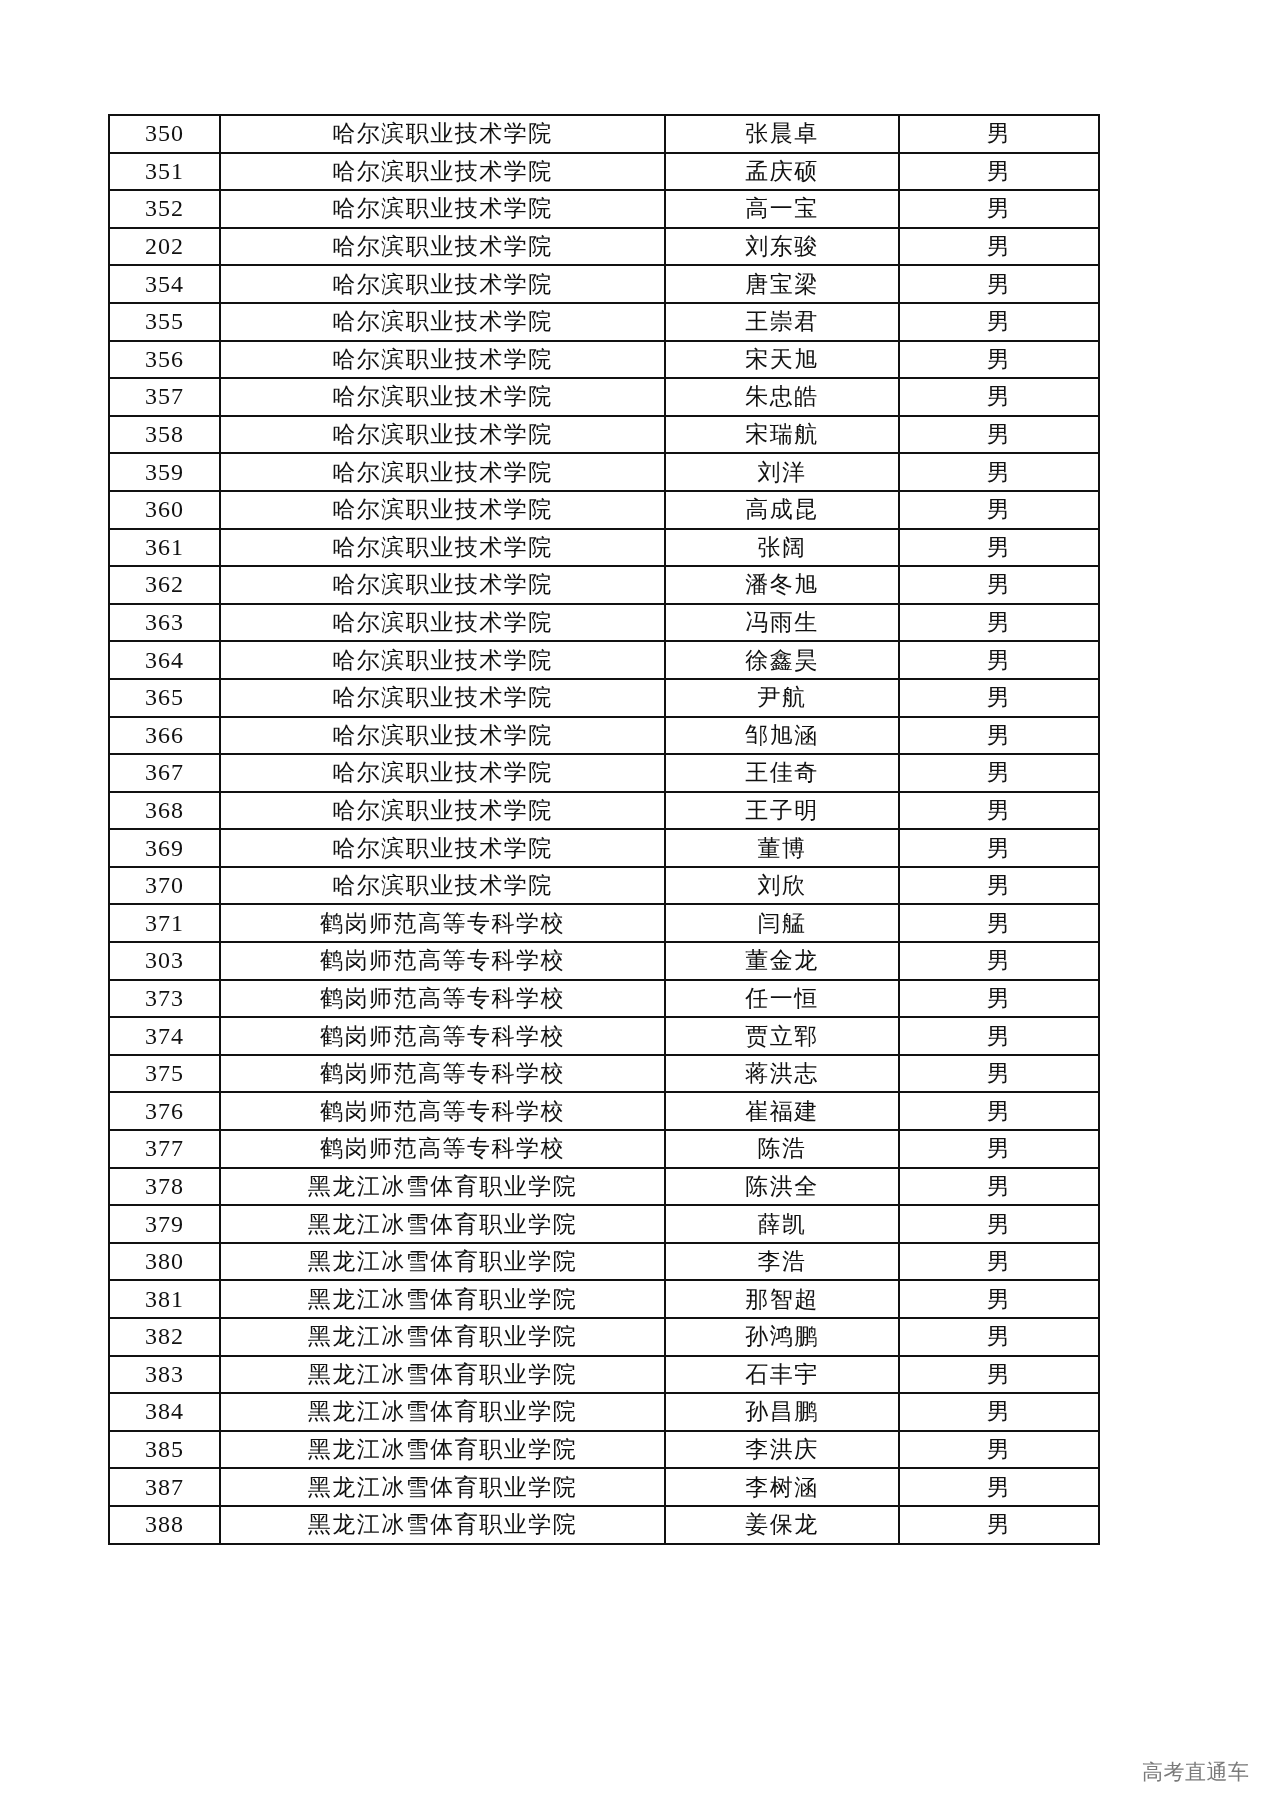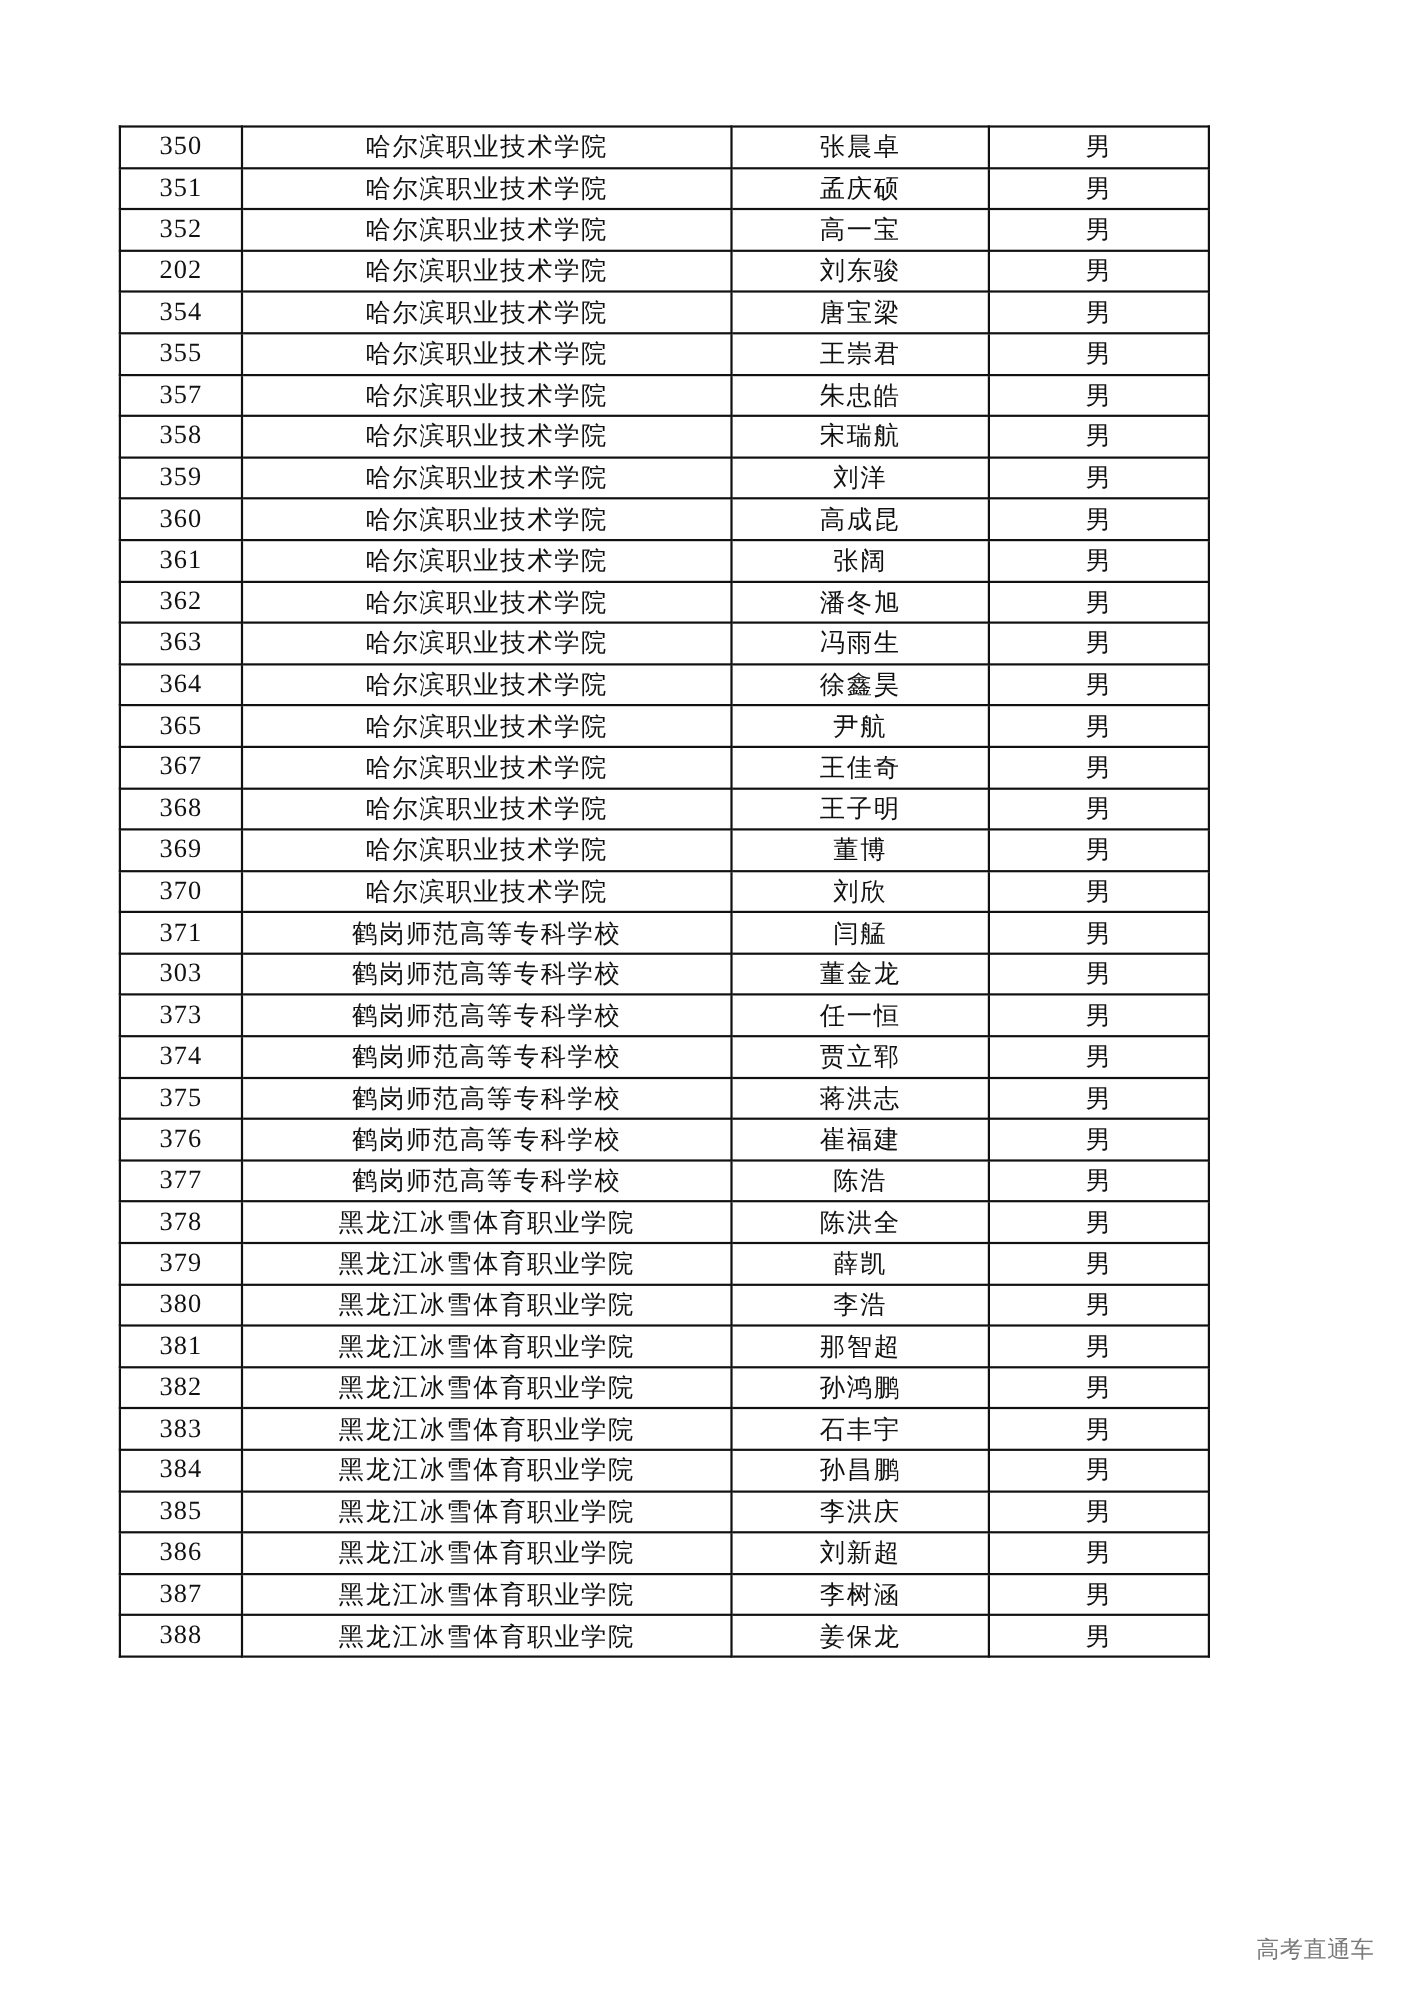--- a/index.html
+++ b/index.html
@@ -99,20 +99,26 @@
         <td class="cell-text">唐宝梁</td>
         <td class="cell-text">男</td>
       </tr>
       <tr>
         <td class="cell-no">355</td>
         <td class="cell-text">哈尔滨职业技术学院</td>
         <td class="cell-text">王崇君</td>
         <td class="cell-text">男</td>
       </tr>
       <tr>
+        <td class="cell-no">356</td>
+        <td class="cell-text">哈尔滨职业技术学院</td>
+        <td class="cell-text">宋天旭</td>
+        <td class="cell-text">男</td>
+      </tr>
+      <tr>
         <td class="cell-no">357</td>
         <td class="cell-text">哈尔滨职业技术学院</td>
         <td class="cell-text">朱忠皓</td>
         <td class="cell-text">男</td>
       </tr>
       <tr>
         <td class="cell-no">358</td>
         <td class="cell-text">哈尔滨职业技术学院</td>
         <td class="cell-text">宋瑞航</td>
         <td class="cell-text">男</td>
@@ -153,20 +159,26 @@
         <td class="cell-text">徐鑫昊</td>
         <td class="cell-text">男</td>
       </tr>
       <tr>
         <td class="cell-no">365</td>
         <td class="cell-text">哈尔滨职业技术学院</td>
         <td class="cell-text">尹航</td>
         <td class="cell-text">男</td>
       </tr>
       <tr>
+        <td class="cell-no">366</td>
+        <td class="cell-text">哈尔滨职业技术学院</td>
+        <td class="cell-text">邹旭涵</td>
+        <td class="cell-text">男</td>
+      </tr>
+      <tr>
         <td class="cell-no">367</td>
         <td class="cell-text">哈尔滨职业技术学院</td>
         <td class="cell-text">王佳奇</td>
         <td class="cell-text">男</td>
       </tr>
       <tr>
         <td class="cell-no">368</td>
         <td class="cell-text">哈尔滨职业技术学院</td>
         <td class="cell-text">王子明</td>
         <td class="cell-text">男</td>
@@ -264,26 +276,20 @@
       <tr>
         <td class="cell-no">384</td>
         <td class="cell-text">黑龙江冰雪体育职业学院</td>
         <td class="cell-text">孙昌鹏</td>
         <td class="cell-text">男</td>
       </tr>
       <tr>
         <td class="cell-no">385</td>
         <td class="cell-text">黑龙江冰雪体育职业学院</td>
         <td class="cell-text">李洪庆</td>
-        <td class="cell-text">男</td>
-      </tr>
-      <tr>
-        <td class="cell-no">386</td>
-        <td class="cell-text">黑龙江冰雪体育职业学院</td>
-        <td class="cell-text">刘新超</td>
         <td class="cell-text">男</td>
       </tr>
       <tr>
         <td class="cell-no">387</td>
         <td class="cell-text">黑龙江冰雪体育职业学院</td>
         <td class="cell-text">李树涵</td>
         <td class="cell-text">男</td>
       </tr>
       <tr>
         <td class="cell-no">388</td>

